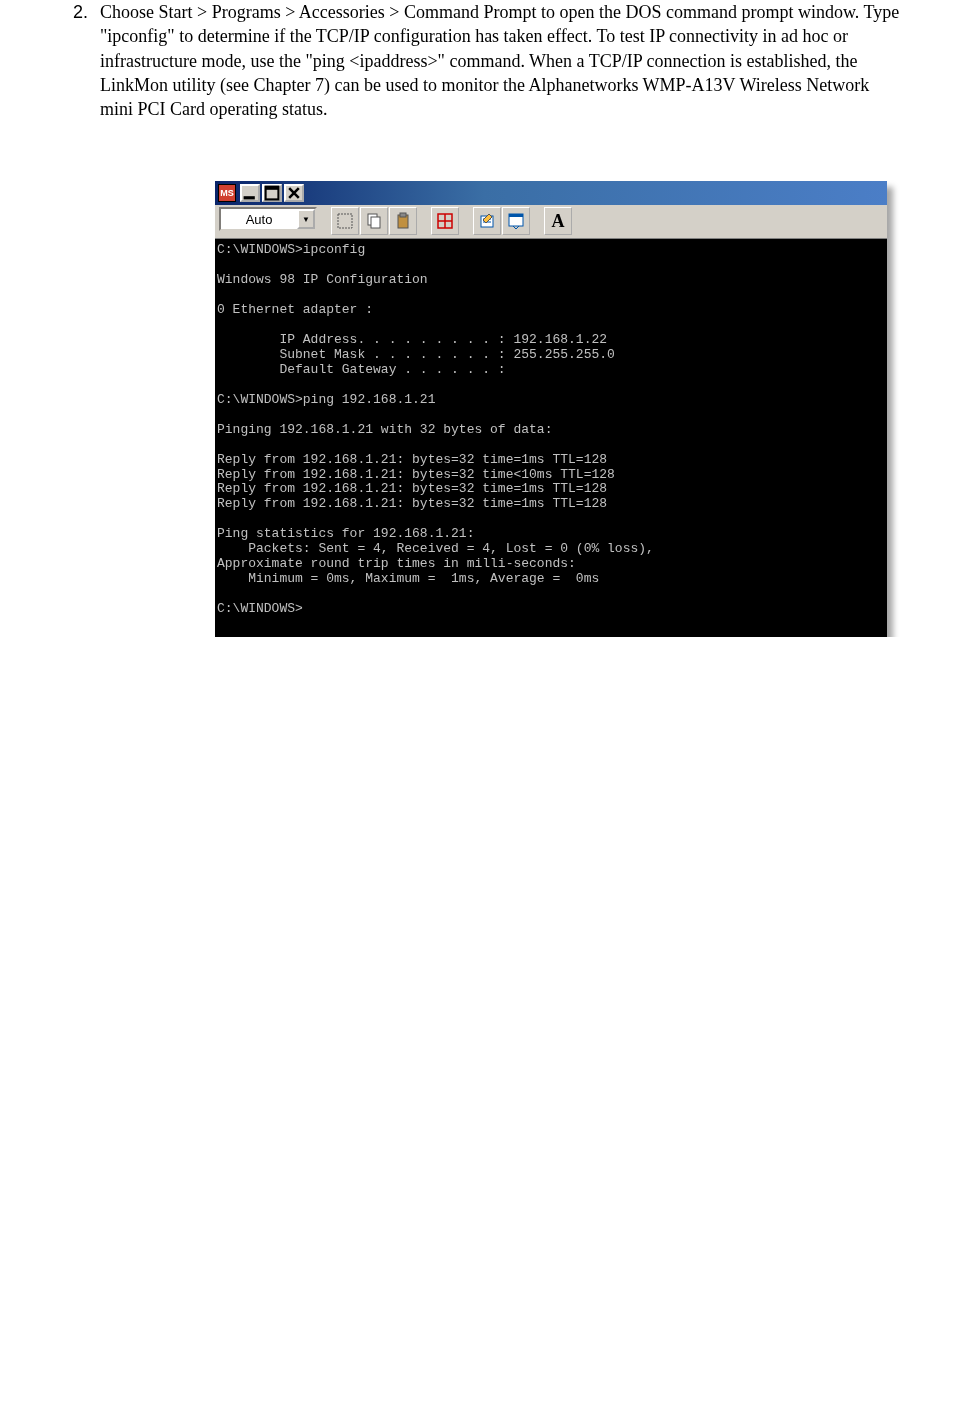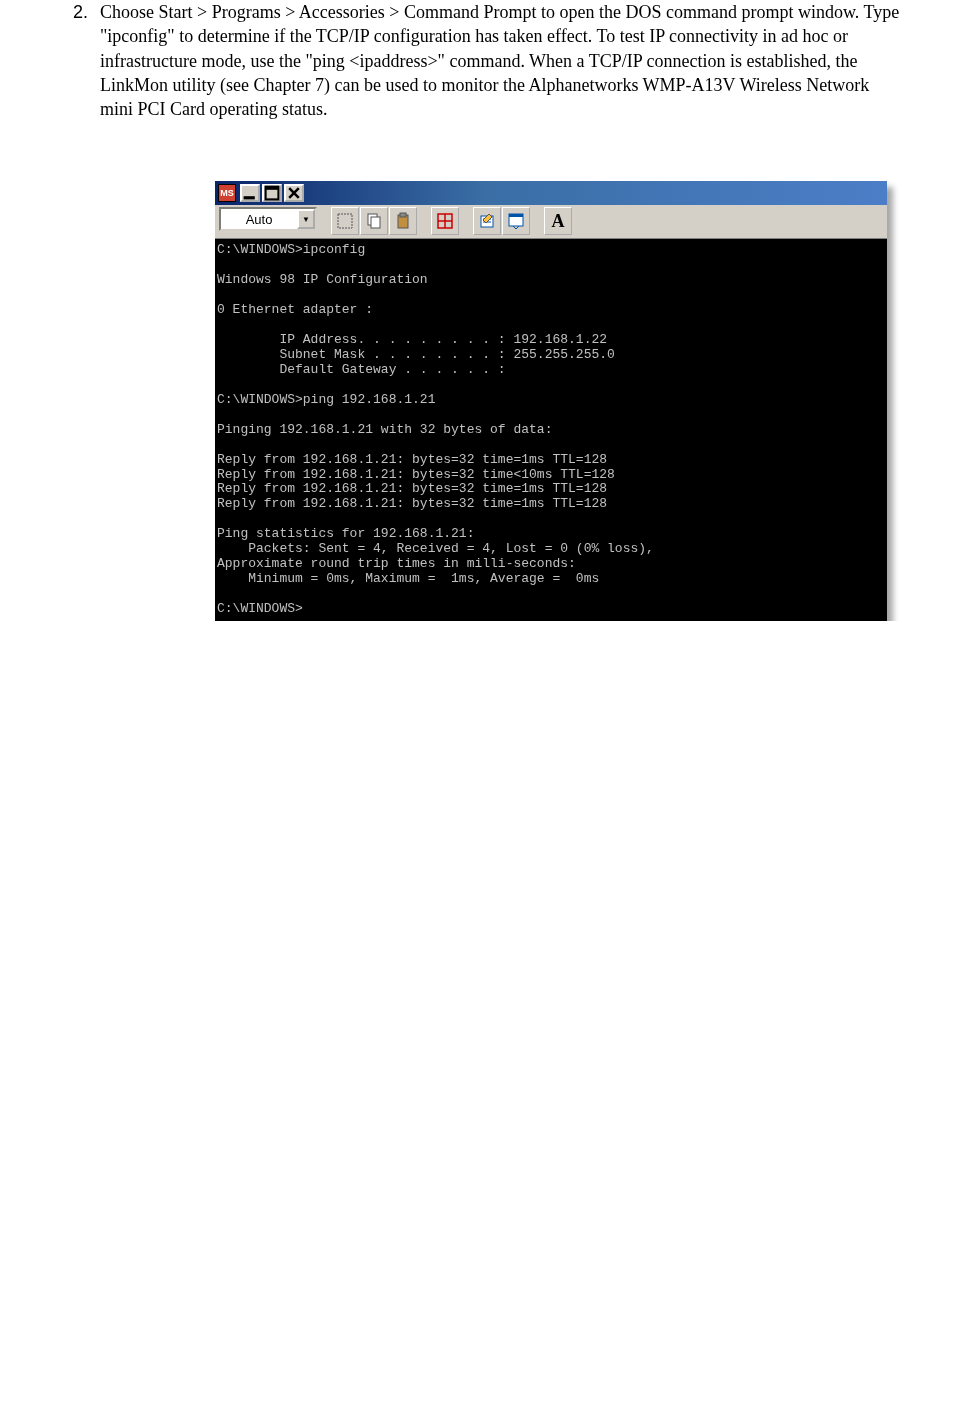--- a/index.html
+++ b/index.html
@@ -132,21 +132,21 @@
     }
     .sep {
       width: 6px;
     }
     .terminal {
       background: #000;
       color: #c0c0c0;
       font-family: "Courier New", monospace;
       font-size: 13px;
       line-height: 1.15;
-      padding: 4px 2px 4px 2px;
+      padding: 4px 2px 20px 2px;
       white-space: pre;
       min-height: 380px;
     }
   </style>
 </head>
 <body>
 
 <div class="instruction-block">
   <div class="instruction-number">2.</div>
   <div class="instruction-text">Choose Start &gt; Programs &gt; Accessories &gt; Command Prompt to open the DOS command prompt window. Type "ipconfig" to determine if the TCP/IP configuration has taken effect. To test IP connectivity in ad hoc or infrastructure mode, use the "ping &lt;ipaddress&gt;" command. When a TCP/IP connection is established, the LinkMon utility (see Chapter 7) can be used to monitor the Alphanetworks WMP-A13V Wireless Network mini PCI Card operating status.</div>

